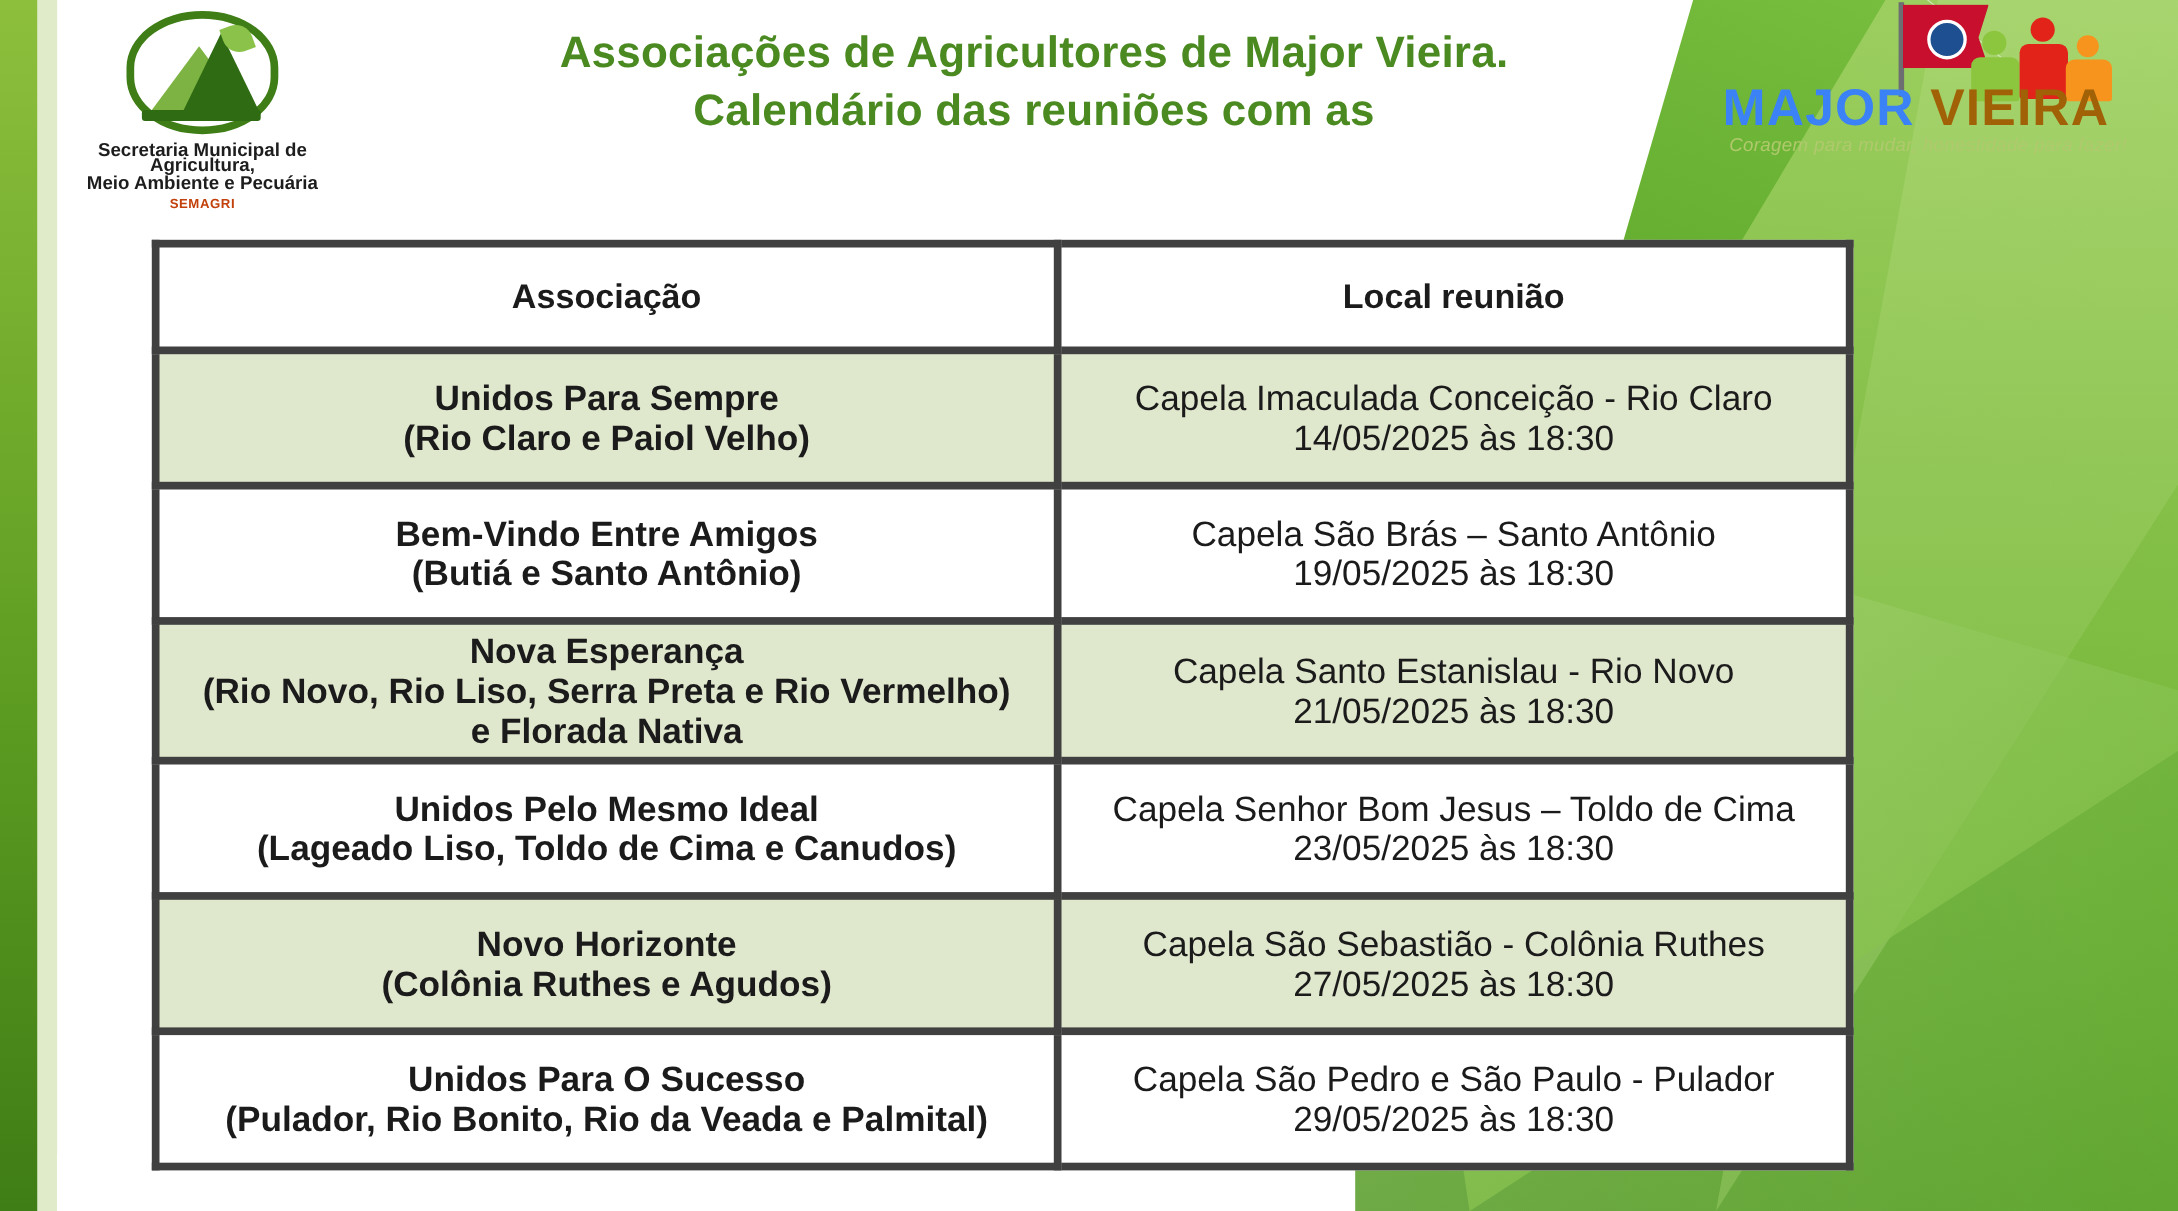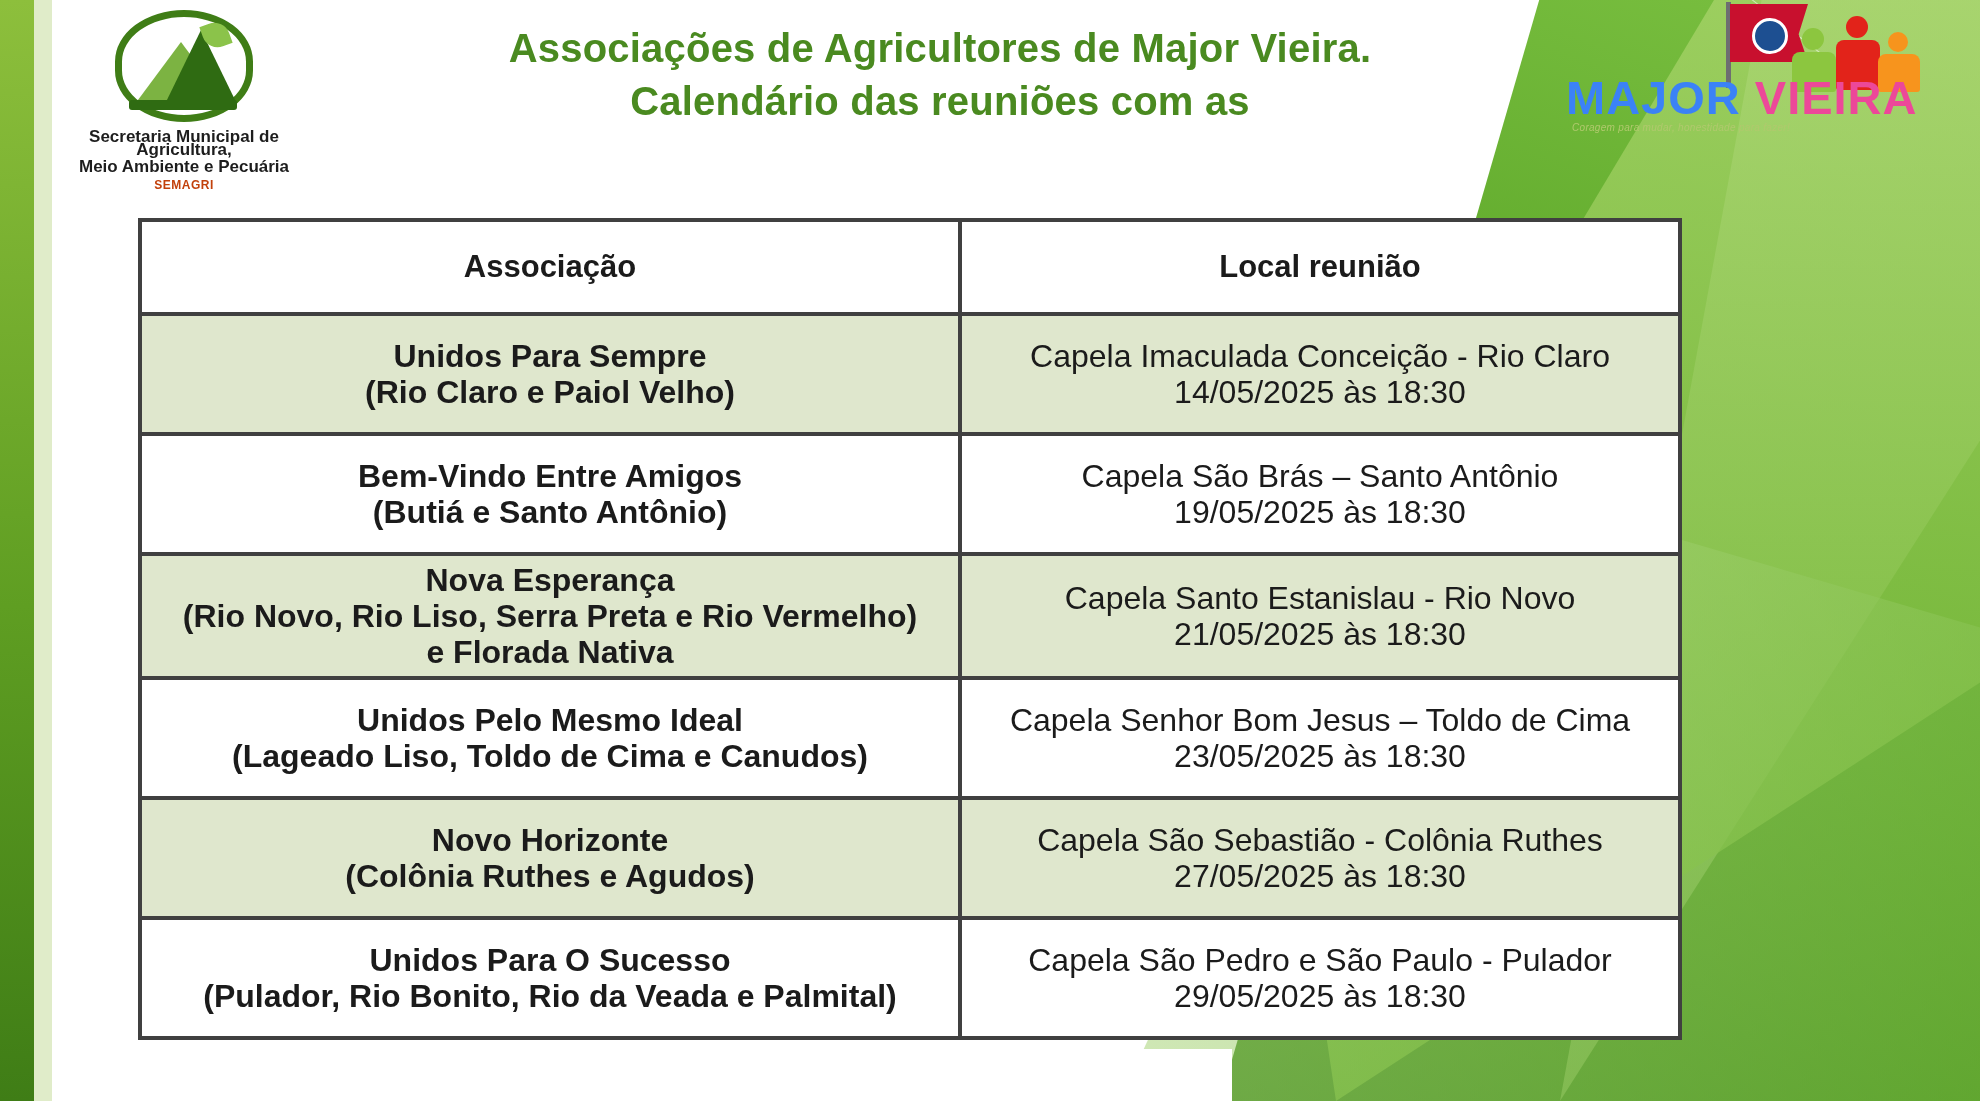--- a/index.html
+++ b/index.html
@@ -211,44 +211,44 @@
     position: absolute;
     left: 0;
     top: 72px;
     width: 390px;
     font-size: 47px;
     font-weight: 700;
     letter-spacing: 1px;
     line-height: 48px;
   }
   .mv-major { color: #3b82f6; }
-  .mv-vieira { color: #ec4899; }
+  .mv-vieira { color: #a16207; }
   .mv-tag {
     position: absolute;
     left: 6px;
     top: 120px;
     width: 384px;
-    font-size: 10px;
+    font-size: 17px;
     color: #b0c96d;
     font-style: italic;
     letter-spacing: .3px;
   }
 
   
   .cal-table {
     position: absolute;
     left: 138px;
     top: 218px;
     width: 1540px;
     border-collapse: collapse;
     table-layout: fixed;
     background: #ffffff;
   }
   .cal-table td, .cal-table th {
-    border: 4px solid #404040;
+    border: 7px solid #404040;
     vertical-align: middle;
     text-align: center;
     padding: 6px 10px;
     color: #1b1b1b;
   }
   .cal-table th {
     font-size: 31px;
     font-weight: 700;
     height: 78px;
     background: #ffffff;

